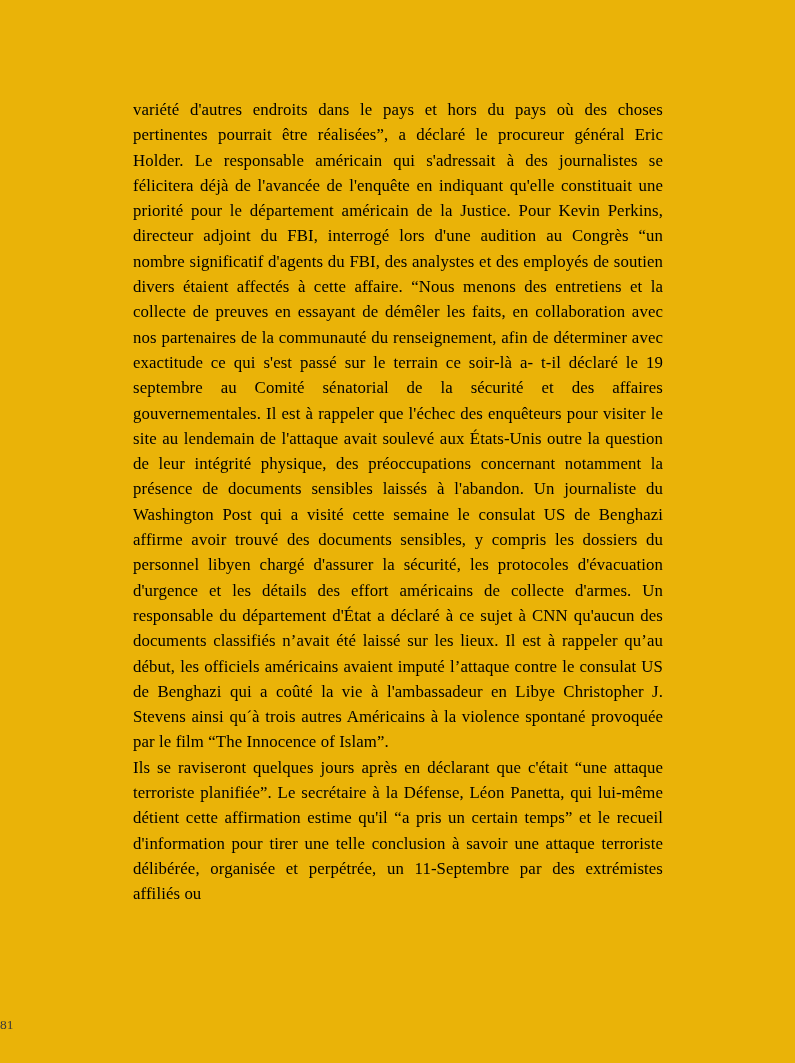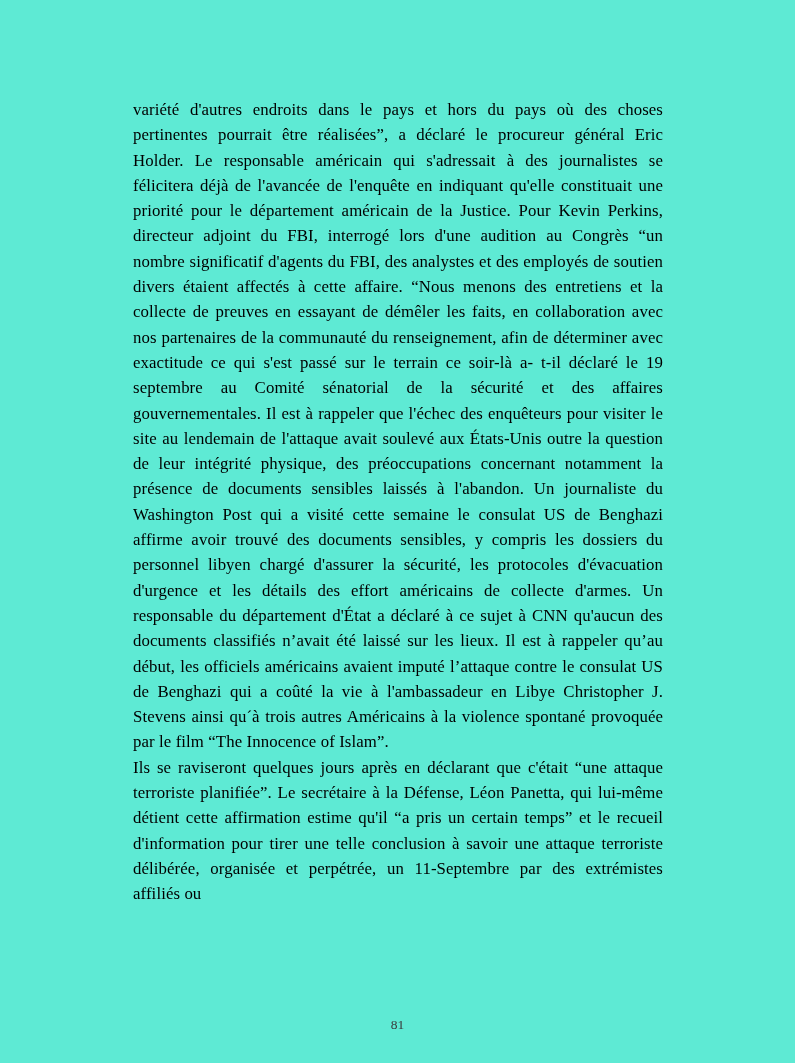--- a/index.html
+++ b/index.html
@@ -4,21 +4,21 @@
 <style>
   html, body {
     margin: 0;
     padding: 0;
     background: #ffffff;
   }
   .page {
     position: relative;
     width: 795px;
     height: 1063px;
-    background: #5eead4;
+    background: #eab308;
     overflow: hidden;
     font-family: "Liberation Serif", "DejaVu Serif", serif;
     color: #000000;
   }
   .text-body {
     position: absolute;
     top: 97px;
     left: 133px;
     width: 530px;
     font-size: 16.8px;
@@ -29,21 +29,21 @@
   }
   .text-body p {
     margin: 0;
     padding: 0;
   }
   .page-number {
     position: absolute;
     bottom: 30px;
     left: 0;
     width: 100%;
-    text-align: center;
+    text-align: left;
     font-size: 13.5px;
     color: #3a3a3a;
     font-family: "Liberation Serif", "DejaVu Serif", serif;
   }
 </style>
 </head>
 <body>
 
 <div class="page">
   <div class="text-body">

